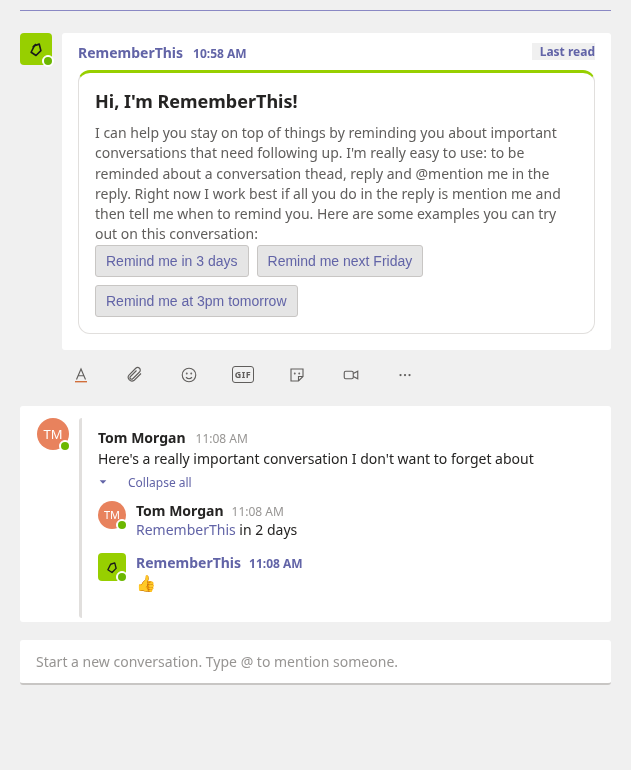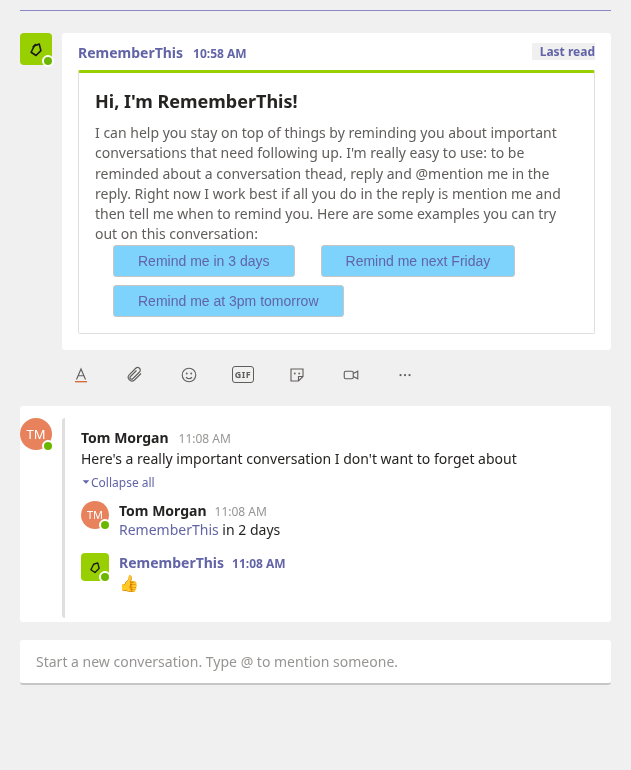--- a/index.html
+++ b/index.html
@@ -79,36 +79,35 @@
       padding: 10px 16px 0 16px;
     }
     .msg-header { display:flex; gap:10px; align-items:baseline; margin-bottom:8px;}
     .sender { font-weight: 700; }
     .sender.app { color: #6264a7; }
     .time { color: #6264a7; font-size: 12px; font-weight:700;}
     .time.grey { color: #979593; font-weight:400;}
     .card {
       border: 1px solid #e1dfdd;
       border-top: 3px solid #97cf00;
-      border-radius: 2px;
+      border-radius: 12px;
       padding: 16px;
       margin-bottom: 16px;
     }
     .card h2 { font-size: 18px; font-weight:700; margin-bottom: 10px; }
     .card p { color: #605e5c; line-height: 1.45; }
     .card-buttons { display:flex; flex-wrap:wrap; gap:8px; }
     .card-btn {
       border: 1px solid #c8c6c4;
-      background: #7dd3fc;
+      background: #e5e5e5;
       color: #6264a7;
-      padding: 7px 24px;
+      padding: 7px 10px;
       border-radius: 3px;
       font-size: 14px;
       cursor: pointer;
-      margin-left: 18px;
     }
     .reply-row {
       padding: 10px 0;
       color: #605e5c;
       border-top: 1px solid #f0f0f0;
       cursor: pointer;
     }
     .toolbar {
       display:flex;
       gap: 16px;
@@ -119,23 +118,23 @@
     .toolbar .ticon { width:38px; height:18px; cursor:pointer; display:inline-flex; align-items:center; justify-content:center;}
     .gif-box { border:1px solid #605e5c; border-radius:3px; font-size:9px; font-weight:700; padding:1px 2px; letter-spacing:0.5px;}
     .thread {
       background:#fff;
       border-left: 3px solid #e1dfdd;
       border-radius:3px;
       margin-left: 42px;
       padding: 12px 16px 4px 14px;
       margin-bottom: 4px;
     }
-    .thread.top { margin-left:0; border-left:none; padding-left:0; display:flex; gap:10px;}
+    .thread.top { margin-left:0; border-left:none; padding-left:17px; display:flex; gap:10px;}
     .thread.top .content { flex:1; background:#fff; border-left:3px solid #e1dfdd; border-radius:3px; padding:10px 16px;}
-    .collapse { color:#6264a7; font-size:12px; display:flex; align-items:center; gap:0; margin:6px 0 10px 0; cursor:pointer;}
+    .collapse { color:#6264a7; font-size:12px; display:flex; align-items:center; gap:20px; margin:6px 0 10px 0; cursor:pointer;}
     .reply-item { display:flex; gap:10px; margin-bottom: 14px; }
     .reply-content .hdr { display:flex; gap:8px; align-items:baseline; }
     .mention { color:#6264a7; }
     .bot-square {
       width:28px; height:28px; border-radius:4px; background:#97cf00; flex-shrink:0; position:relative;
     }
     .compose {
       background:#fff;
       border-bottom: 2px solid #c8c6c4;
       border-radius: 3px;

